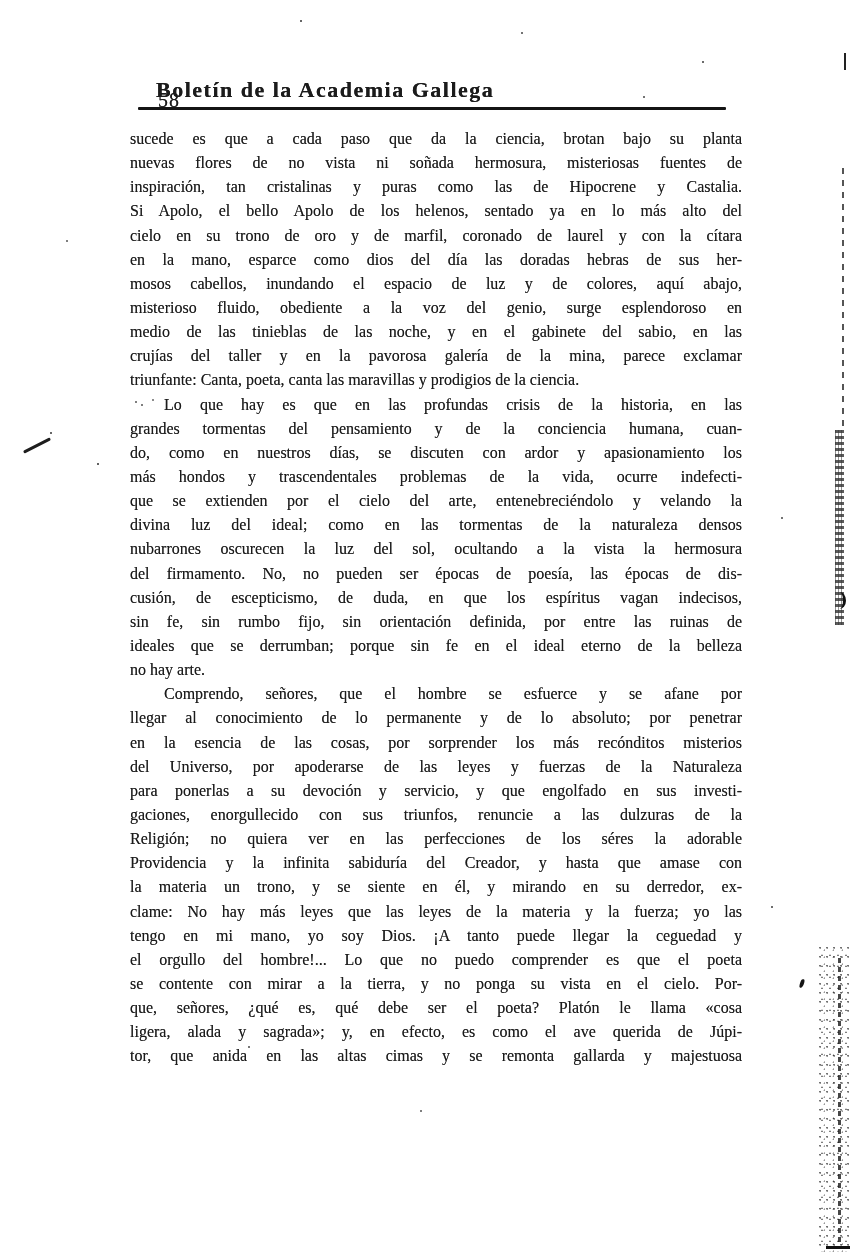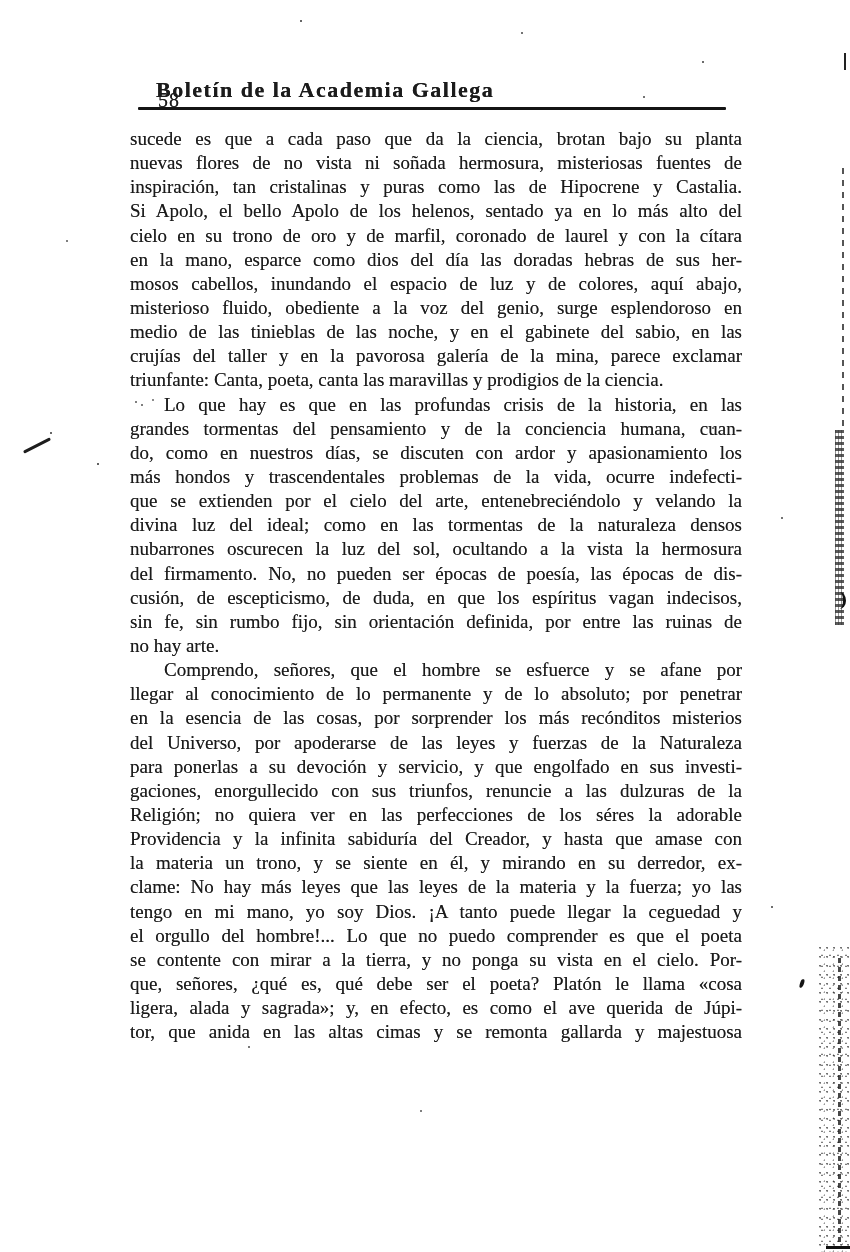--- a/index.html
+++ b/index.html
@@ -26,21 +26,21 @@
     font-size:22px;font-weight:bold;letter-spacing:1.5px;
     text-shadow:0 0 .6px rgba(0,0,0,.8);
   }
   .rule{
     position:absolute;left:138px;top:107px;width:588px;height:3px;
     background:#141414;border-radius:1px;
   }
   
   .textblock{
     position:absolute;left:130px;top:127px;width:612px;
-    font-size:19px;
+    font-size:16px;
     text-shadow:0 0 .45px rgba(0,0,0,.55);
   }
   .line{
     line-height:24.15px;height:24.15px;
     text-align:justify;text-align-last:justify;
     white-space:normal;
   }
   .line.indent{text-indent:34px;}
   .line.end{text-align-last:left;}
   
@@ -118,20 +118,21 @@
       <div class="line indent">Lo que hay es que en las profundas crisis de la historia, en las</div>
       <div class="line">grandes tormentas del pensamiento y de la conciencia humana, cuan-</div>
       <div class="line">do, como en nuestros días, se discuten con ardor y apasionamiento los</div>
       <div class="line">más hondos y trascendentales problemas de la vida, ocurre indefecti-</div>
       <div class="line">que se extienden por el cielo del arte, entenebreciéndolo y velando la</div>
       <div class="line">divina luz del ideal; como en las tormentas de la naturaleza densos</div>
       <div class="line">nubarrones oscurecen la luz del sol, ocultando a la vista la hermosura</div>
       <div class="line">del firmamento. No, no pueden ser épocas de poesía, las épocas de dis-</div>
       <div class="line">cusión, de escepticismo, de duda, en que los espíritus vagan indecisos,</div>
       <div class="line">sin fe, sin rumbo fijo, sin orientación definida, por entre las ruinas de</div>
+      <div class="line">ideales que se derrumban; porque sin fe en el ideal eterno de la belleza</div>
       <div class="line end">no hay arte.</div>
       <div class="line indent">Comprendo, señores, que el hombre se esfuerce y se afane por</div>
       <div class="line">llegar al conocimiento de lo permanente y de lo absoluto; por penetrar</div>
       <div class="line">en la esencia de las cosas, por sorprender los más recónditos misterios</div>
       <div class="line">del Universo, por apoderarse de las leyes y fuerzas de la Naturaleza</div>
       <div class="line">para ponerlas a su devoción y servicio, y que engolfado en sus investi-</div>
       <div class="line">gaciones, enorgullecido con sus triunfos, renuncie a las dulzuras de la</div>
       <div class="line">Religión; no quiera ver en las perfecciones de los séres la adorable</div>
       <div class="line">Providencia y la infinita sabiduría del Creador, y hasta que amase con</div>
       <div class="line">la materia un trono, y se siente en él, y mirando en su derredor, ex-</div>

